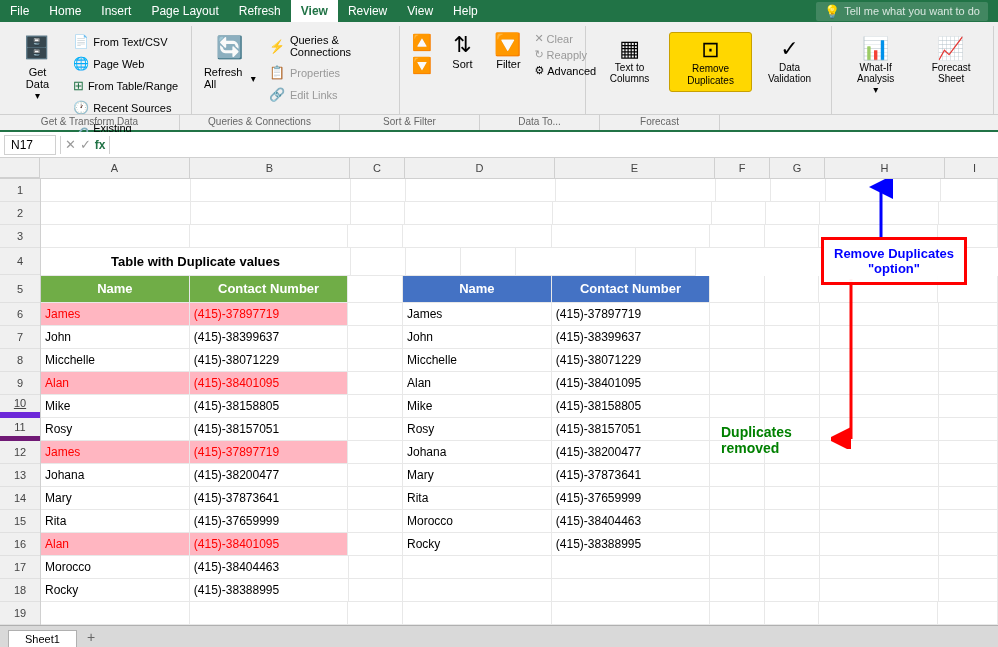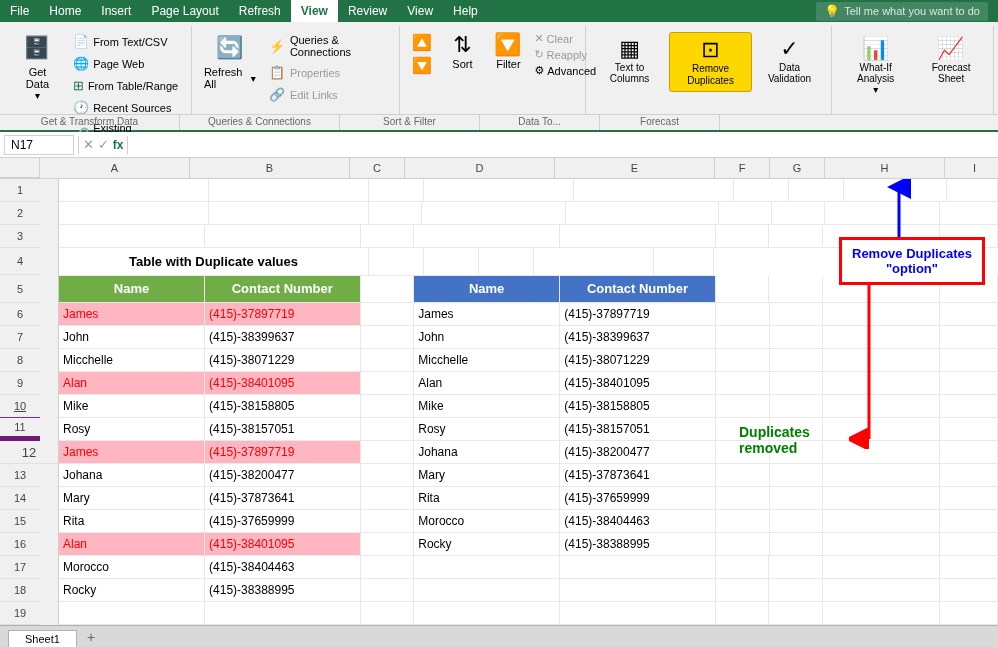--- a/index.html
+++ b/index.html
@@ -157,21 +157,21 @@
     <div style="display:flex;height:18px;border-top:1px solid #d0d0d0;">
       <div style="min-width:180px;text-align:center;font-size:10px;color:#666;border-right:1px solid #d0d0d0;padding:1px 0;">Get &amp; Transform Data</div>
       <div style="min-width:160px;text-align:center;font-size:10px;color:#666;border-right:1px solid #d0d0d0;padding:1px 0;">Queries &amp; Connections</div>
       <div style="min-width:140px;text-align:center;font-size:10px;color:#666;border-right:1px solid #d0d0d0;padding:1px 0;">Sort &amp; Filter</div>
       <div style="min-width:120px;text-align:center;font-size:10px;color:#666;border-right:1px solid #d0d0d0;padding:1px 0;">Data To...</div>
       <div style="min-width:120px;text-align:center;font-size:10px;color:#666;border-right:1px solid #d0d0d0;padding:1px 0;">Forecast</div>
     </div>
   </div>
 
   <div style="display:flex;align-items:center;border-bottom:1px solid #d0d0d0;height:26px;padding:0 4px;gap:4px;background:#fff;">
-    <div style="width:70px;border:1px solid #d0d0d0;padding:2px 6px;font-size:12px;height:20px;display:flex;align-items:center;background:#fff;">N17</div>
+    <div style="width:52px;border:1px solid #d0d0d0;padding:2px 6px;font-size:12px;height:20px;display:flex;align-items:center;background:#fff;">N17</div>
     <div style="width:1px;height:18px;background:#d0d0d0;"></div>
     <span style="font-size:13px;color:#999;cursor:pointer;">✕</span>
     <span style="font-size:13px;color:#999;cursor:pointer;">✓</span>
     <span style="font-size:12px;color:#217346;cursor:pointer;font-weight:bold;">fx</span>
     <div style="width:1px;height:18px;background:#d0d0d0;"></div>
     <input type="text" style="flex: 1 1 0%; border: none; outline: none; font-size: 12px; padding: 0px 4px;" value="">
   </div>
 
   <div style="flex:1;display:flex;flex-direction:column;overflow:hidden;position:relative;">
 
@@ -194,23 +194,23 @@
       <div style="display:flex;flex-direction:column;background:#f0f0f0;border-right:1px solid #d0d0d0;flex-shrink:0;">
         <div style="width:40px;height:25px;border-bottom:1px solid #e0e0e0;display:flex;align-items:center;justify-content:center;font-size:11px;color:#444;">1</div>
         <div style="width:40px;height:25px;border-bottom:1px solid #e0e0e0;display:flex;align-items:center;justify-content:center;font-size:11px;color:#444;">2</div>
         <div style="width:40px;height:25px;border-bottom:1px solid #e0e0e0;display:flex;align-items:center;justify-content:center;font-size:11px;color:#444;">3</div>
         <div style="width:40px;height:30px;border-bottom:1px solid #e0e0e0;display:flex;align-items:center;justify-content:center;font-size:11px;color:#444;">4</div>
         <div style="width:40px;height:30px;border-bottom:1px solid #e0e0e0;display:flex;align-items:center;justify-content:center;font-size:11px;color:#444;">5</div>
         <div style="width:40px;height:25px;border-bottom:1px solid #e0e0e0;display:flex;align-items:center;justify-content:center;font-size:11px;color:#444;">6</div>
         <div style="width:40px;height:25px;border-bottom:1px solid #e0e0e0;display:flex;align-items:center;justify-content:center;font-size:11px;color:#444;">7</div>
         <div style="width:40px;height:25px;border-bottom:1px solid #e0e0e0;display:flex;align-items:center;justify-content:center;font-size:11px;color:#444;">8</div>
         <div style="width:40px;height:25px;border-bottom:1px solid #e0e0e0;display:flex;align-items:center;justify-content:center;font-size:11px;color:#444;">9</div>
-        <div style="width:40px;height:25px;border-bottom:1px solid #6d28d9;display:flex;align-items:center;justify-content:center;font-size:11px;color:#444;text-decoration:underline;">10</div>
+        <div style="width:40px;height:25px;border-bottom:6px solid #6d28d9;display:flex;align-items:center;justify-content:center;font-size:11px;color:#444;text-decoration:underline;">10</div>
         <div style="width:40px;height:25px;border-bottom:5px solid #701a75;display:flex;align-items:center;justify-content:center;font-size:11px;color:#444;">11</div>
-        <div style="width:58px;height:25px;border-bottom:1px solid #e0e0e0;display:flex;align-items:center;justify-content:center;font-size:13px;color:#444;">12</div>
+        <div style="width:40px;height:25px;border-bottom:1px solid #e0e0e0;display:flex;align-items:center;justify-content:center;font-size:11px;color:#444;">12</div>
         <div style="width:40px;height:25px;border-bottom:1px solid #e0e0e0;display:flex;align-items:center;justify-content:center;font-size:11px;color:#444;">13</div>
         <div style="width:40px;height:25px;border-bottom:1px solid #e0e0e0;display:flex;align-items:center;justify-content:center;font-size:11px;color:#444;">14</div>
         <div style="width:40px;height:25px;border-bottom:1px solid #e0e0e0;display:flex;align-items:center;justify-content:center;font-size:11px;color:#444;">15</div>
         <div style="width:40px;height:25px;border-bottom:1px solid #e0e0e0;display:flex;align-items:center;justify-content:center;font-size:11px;color:#444;">16</div>
         <div style="width:40px;height:25px;border-bottom:1px solid #e0e0e0;display:flex;align-items:center;justify-content:center;font-size:11px;color:#444;">17</div>
         <div style="width:40px;height:25px;border-bottom:1px solid #e0e0e0;display:flex;align-items:center;justify-content:center;font-size:11px;color:#444;">18</div>
         <div style="width:40px;height:25px;border-bottom:1px solid #e0e0e0;display:flex;align-items:center;justify-content:center;font-size:11px;color:#444;">19</div>
       </div>
 
       <div style="flex:1;display:flex;flex-direction:column;position:relative;overflow:hidden;">

